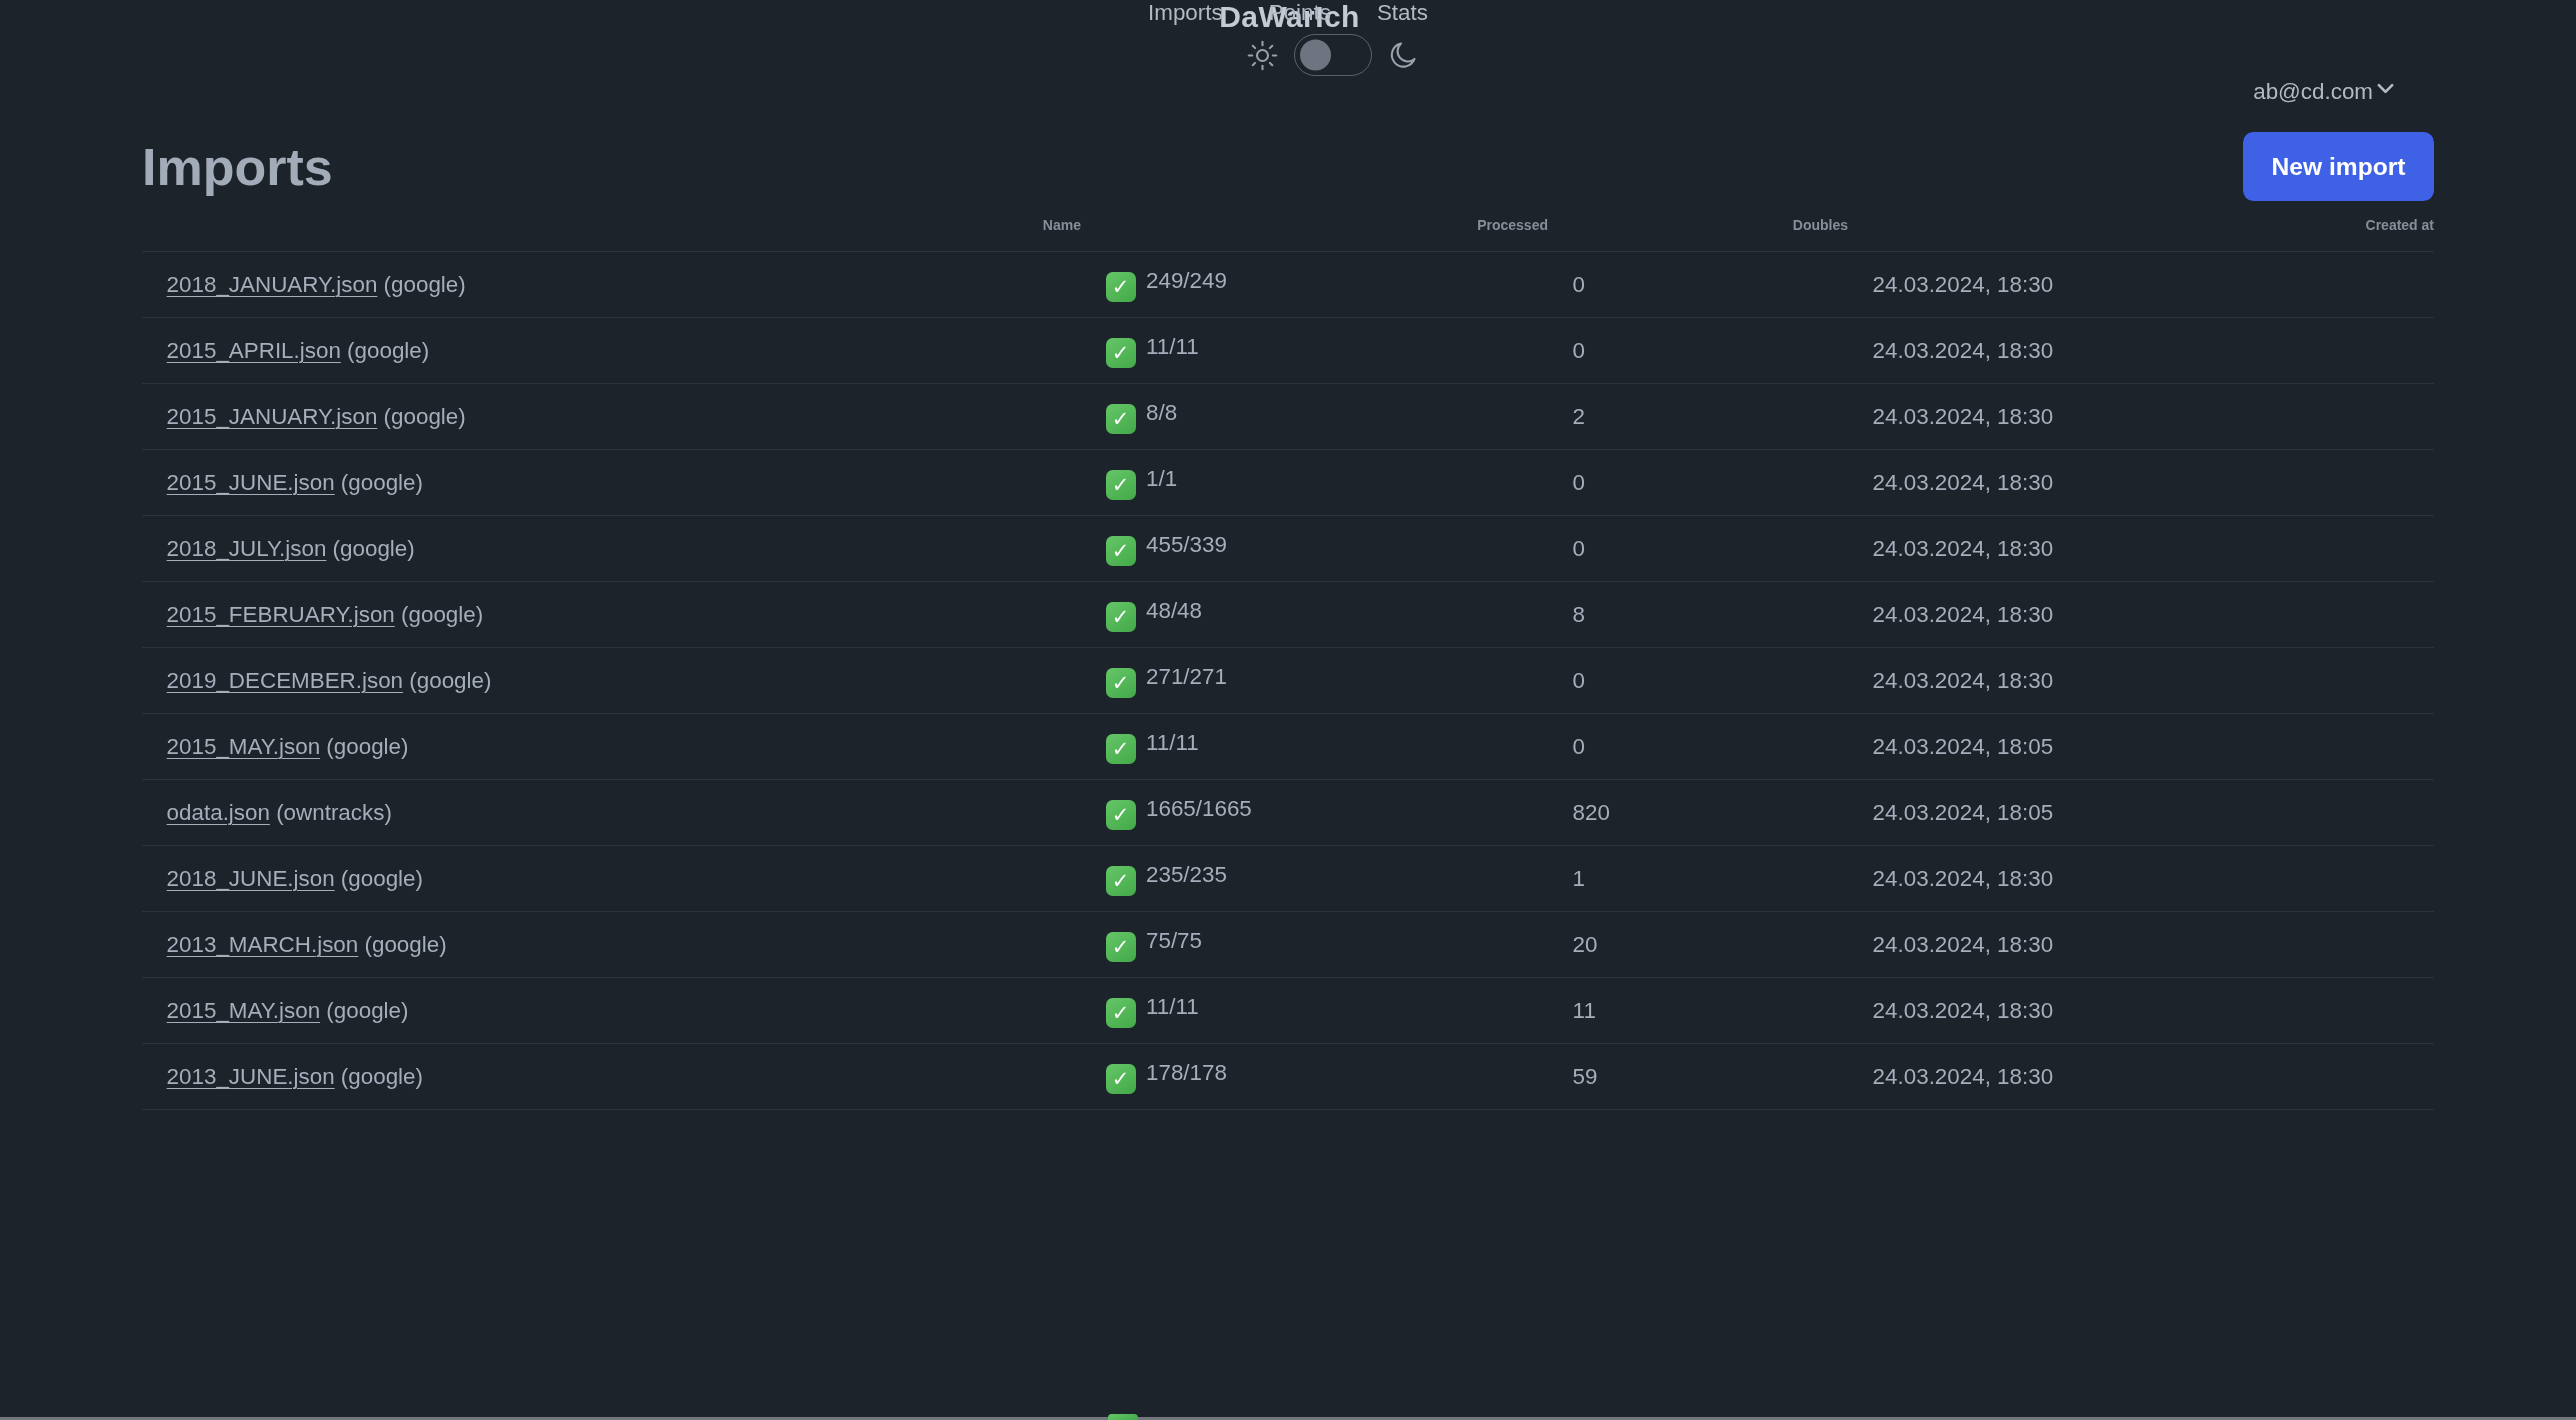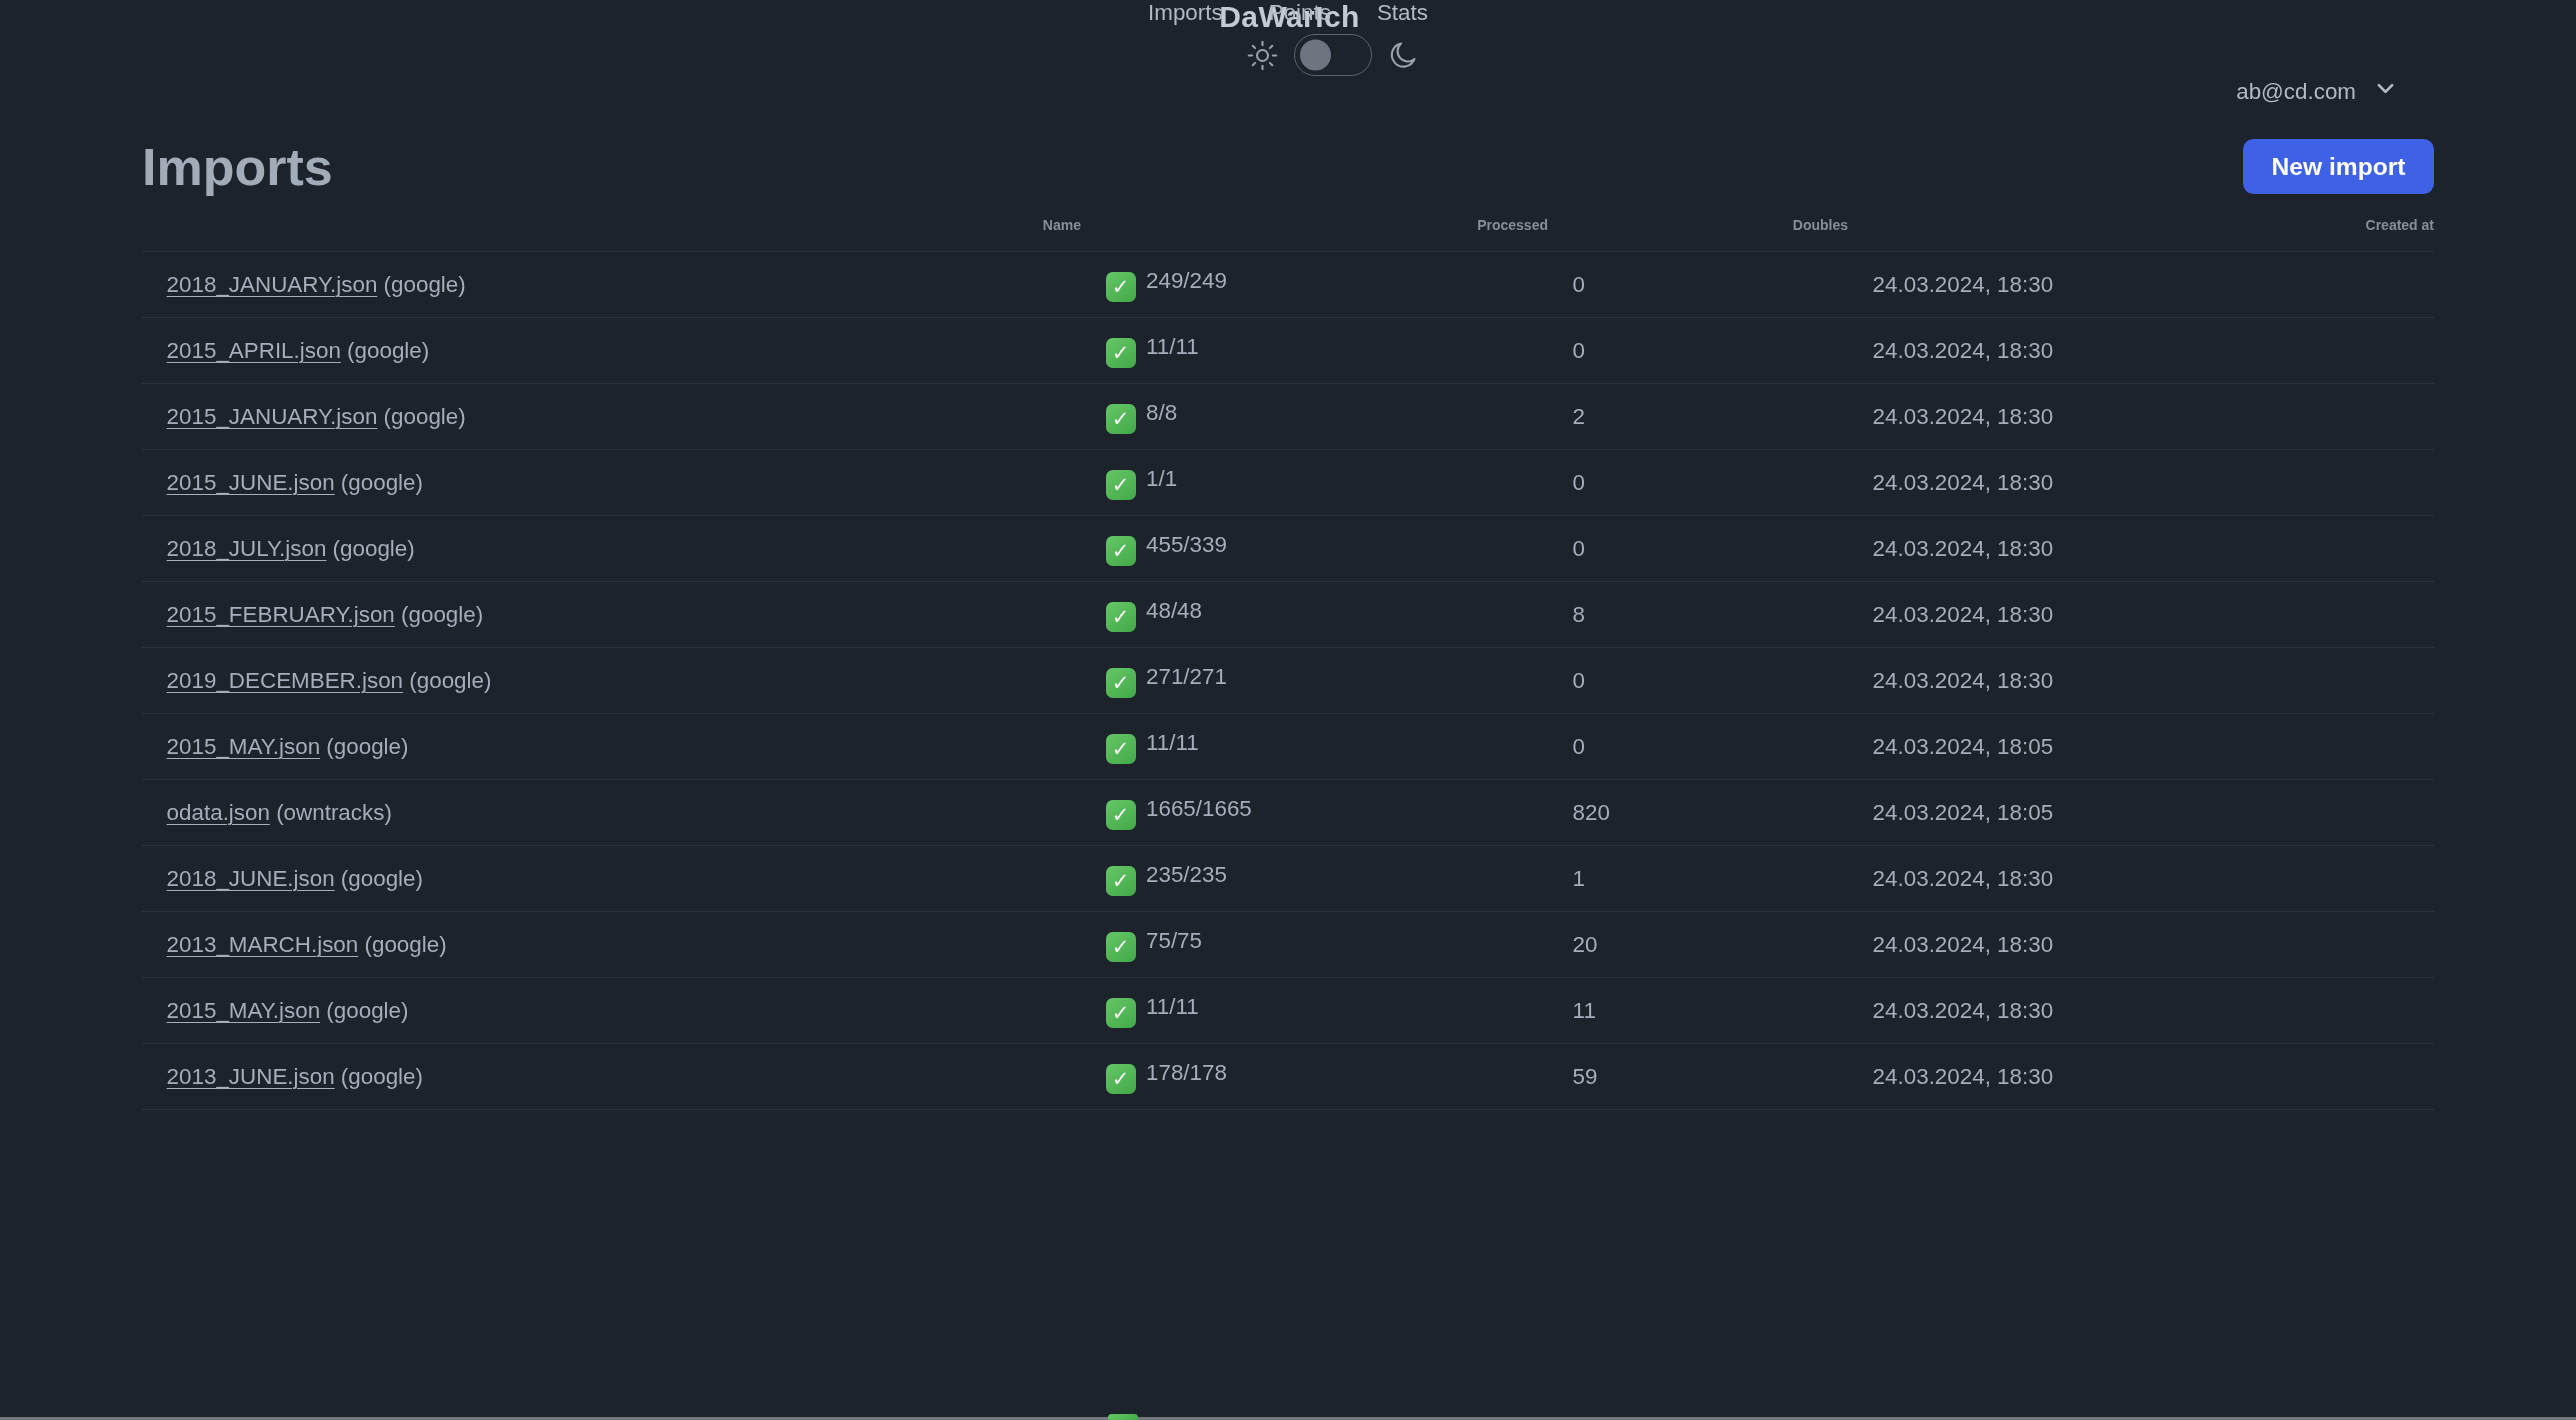--- a/index.html
+++ b/index.html
@@ -66,21 +66,21 @@
     display:flex;
     gap:46px;
     font-size:22.4px;
     color:#b3bac4;
   }
   .nav-link{cursor:pointer;text-decoration:none;color:inherit;}
   .user-menu{
     margin-left:auto;
     display:flex;
     align-items:center;
-    gap:17px;
+    gap:0;
     font-size:22.4px;
     color:#b3bac4;
     cursor:pointer;
   }
   
   .main{padding:43px 142px 0;}
   .page-header{
     display:flex;
     justify-content:space-between;
     align-items:center;
@@ -90,21 +90,21 @@
     font-size:52px;
     font-weight:800;
     color:#a2abb8;
     line-height:1;
   }
   .btn-primary{
     background:var(--accent);
     color:#ffffff;
     border:none;
     border-radius:10.4px;
-    width:191px;height:55px;
+    width:191px;height:69px;
     font-size:24.6px;
     font-weight:700;
     font-family:inherit;
     cursor:pointer;
   }
   
   table{
     width:100%;
     border-collapse:collapse;
     table-layout:fixed;

